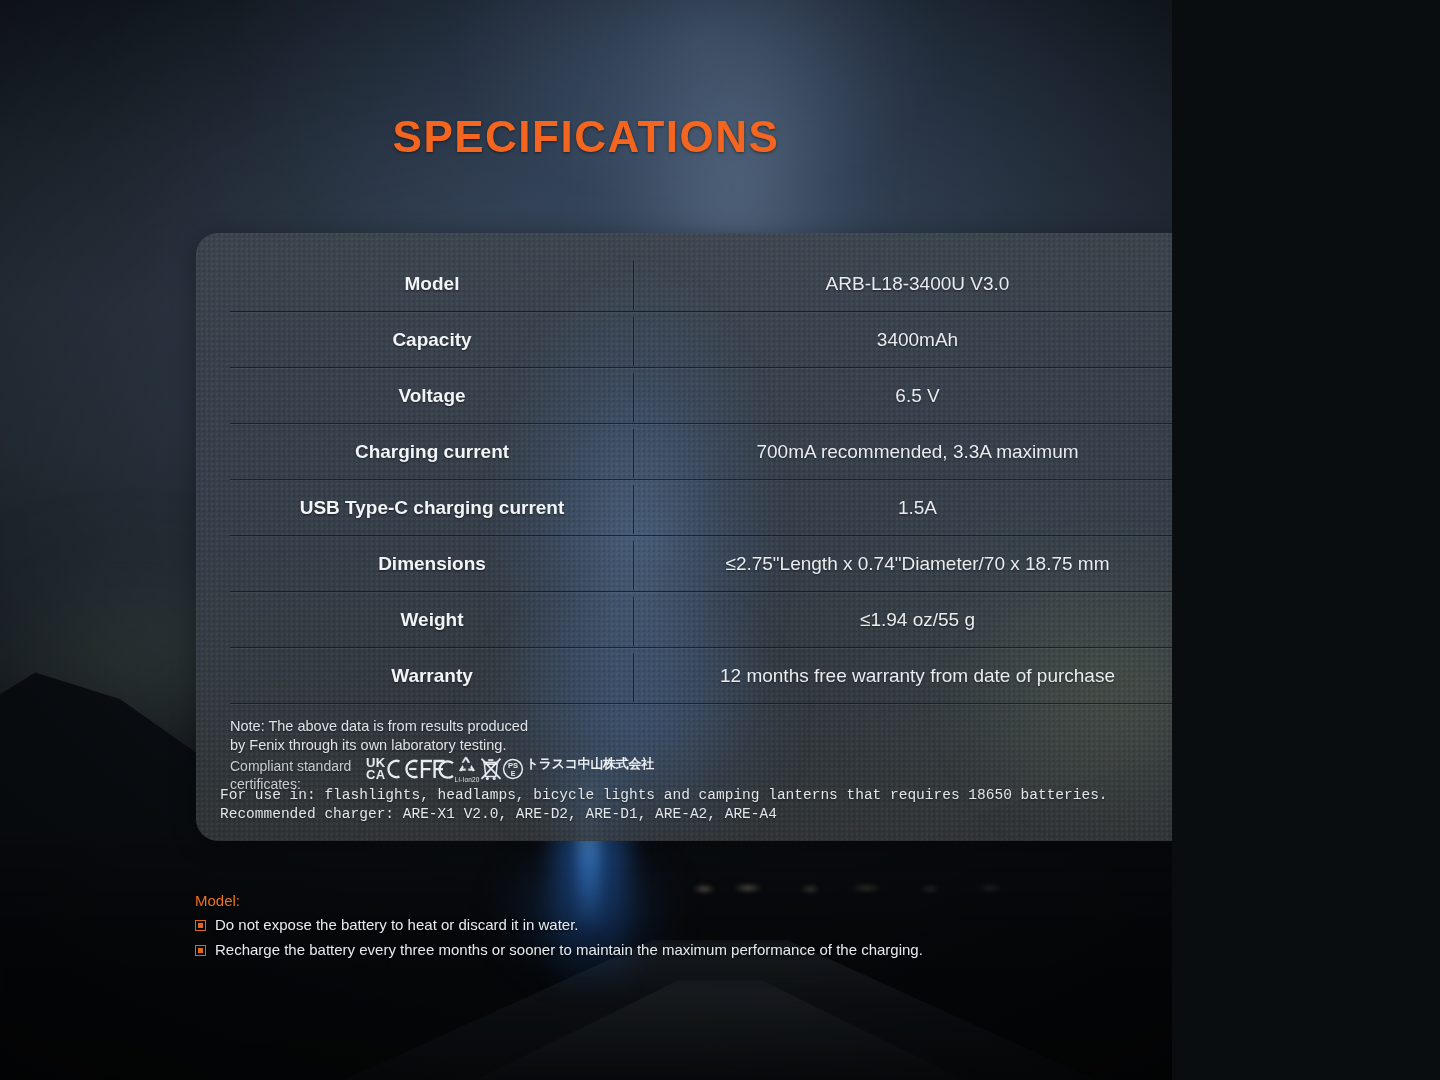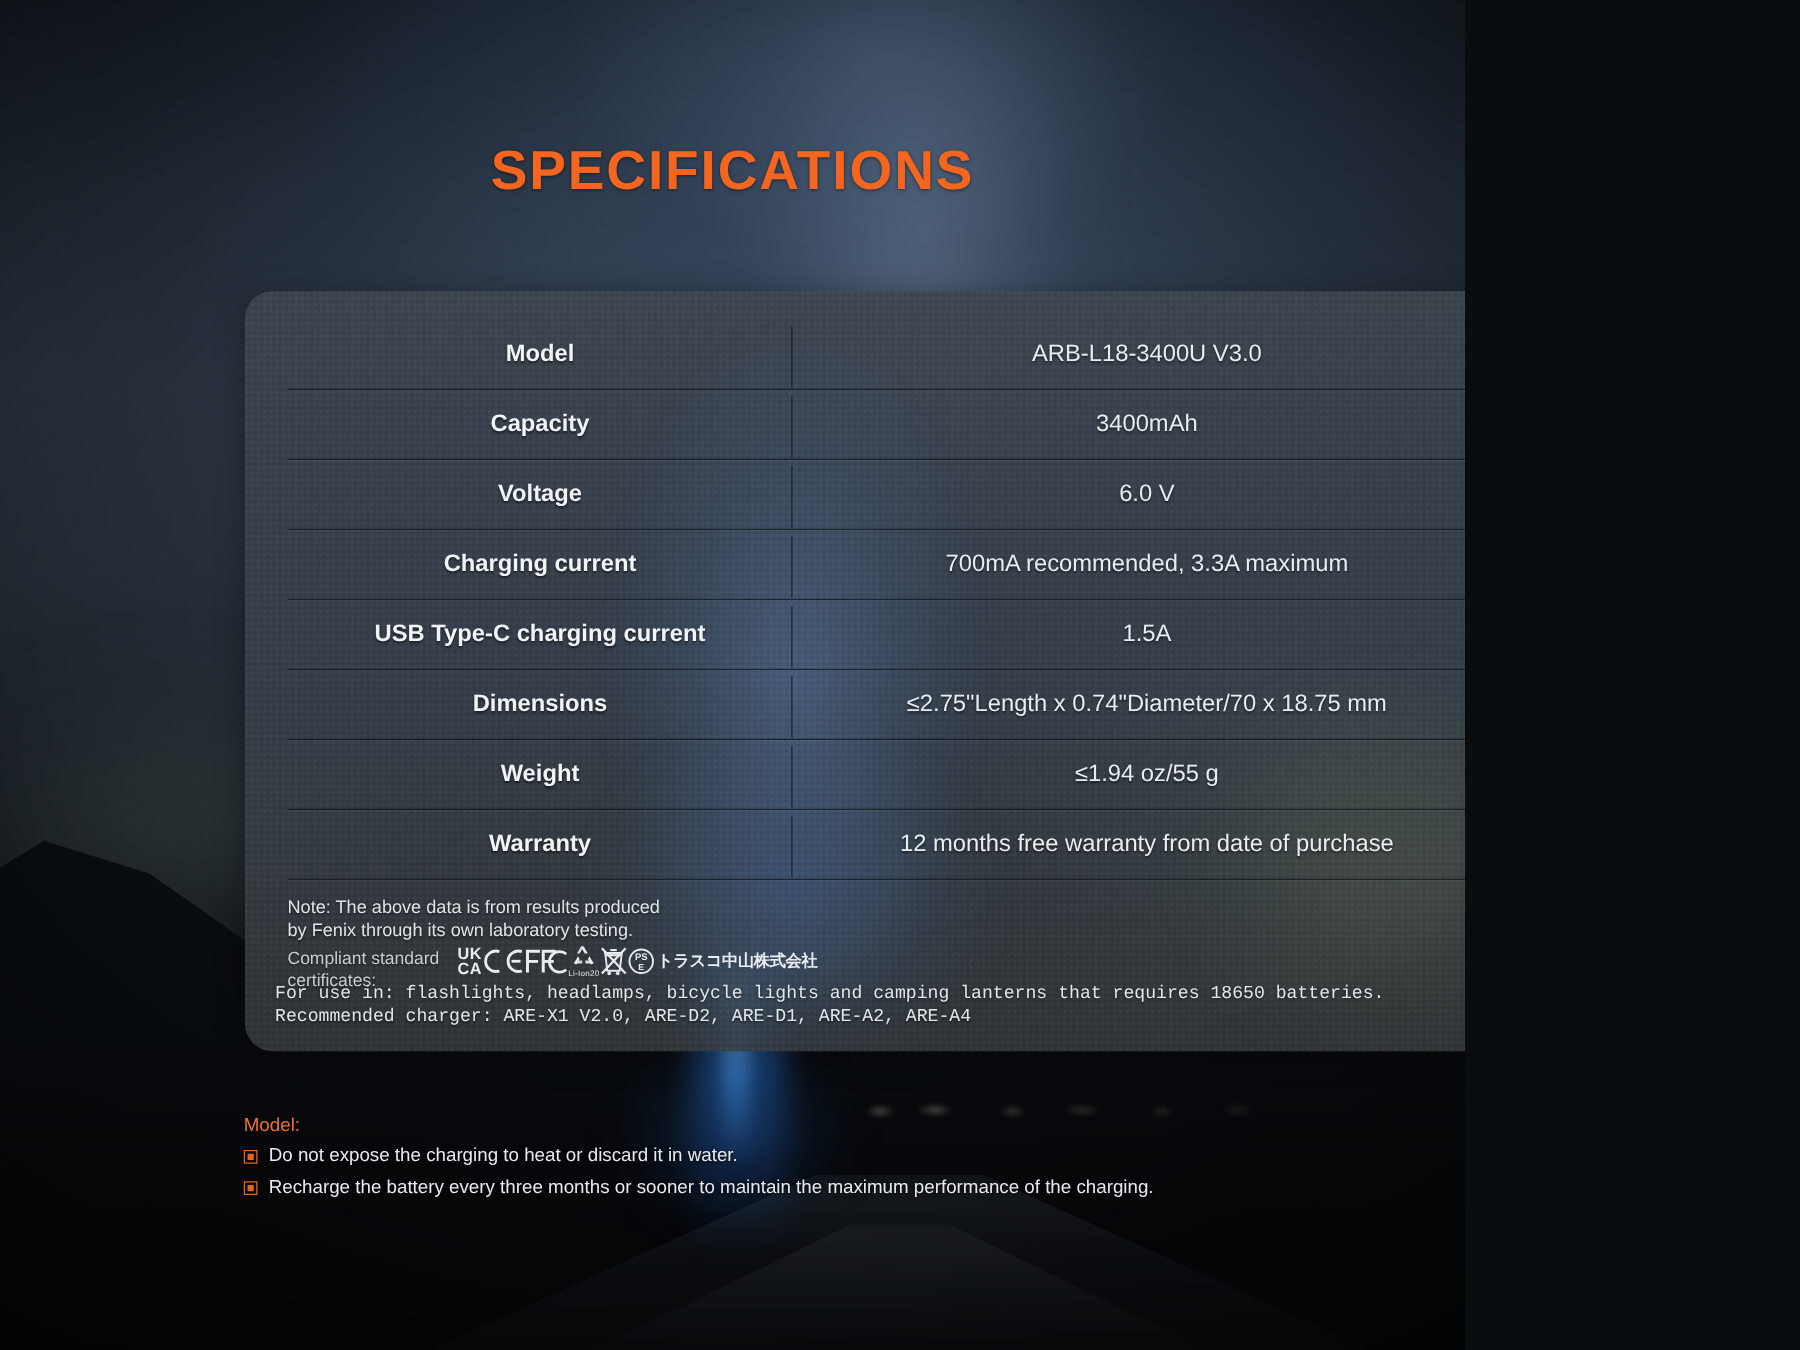--- a/index.html
+++ b/index.html
@@ -299,21 +299,20 @@
   .cert-label {
     font-size: 14px;
     line-height: 1.3;
     color: #c9ced4;
     width: 126px;
     padding-top: 2px;
     text-shadow: 0 1px 2px rgba(0,0,0,0.5);
   }
   .cert-marks {
     display: flex;
-    align-items: center;
     gap: 0;
     margin-left: 10px;
     color: #e6eaee;
   }
   .cert-mark { display: flex; align-items: center; }
   .ukca {
     font-size: 13px;
     font-weight: bold;
     line-height: 0.92;
     letter-spacing: 0.4px;
@@ -416,21 +415,21 @@
           <div class="spec-value">ARB-L18-3400U V3.0</div>
         </div>
 
         <div class="spec-row">
           <div class="spec-label">Capacity</div>
           <div class="spec-value">3400mAh</div>
         </div>
 
         <div class="spec-row">
           <div class="spec-label">Voltage</div>
-          <div class="spec-value">6.0 V</div>
+          <div class="spec-value">6.5 V</div>
         </div>
 
         <div class="spec-row">
           <div class="spec-label">Charging current</div>
           <div class="spec-value">700mA recommended, 3.3A maximum</div>
         </div>
 
         <div class="spec-row">
           <div class="spec-label">USB Type-C charging current</div>
           <div class="spec-value">1.5A</div>
@@ -539,21 +538,21 @@
       </div>
 
     </div>
   </div>
 
   <div class="bottom-notes">
     <div class="bn-title">Model:</div>
 
     <div class="bn-item">
       <span class="bn-bullet"></span>
-      <span>Do not expose the charging to heat or discard it in water.</span>
+      <span>Do not expose the battery to heat or discard it in water.</span>
     </div>
 
     <div class="bn-item">
       <span class="bn-bullet"></span>
       <span>Recharge the battery every three months or sooner to maintain the maximum performance of the charging.</span>
     </div>
 
   </div>
 
 </div>

